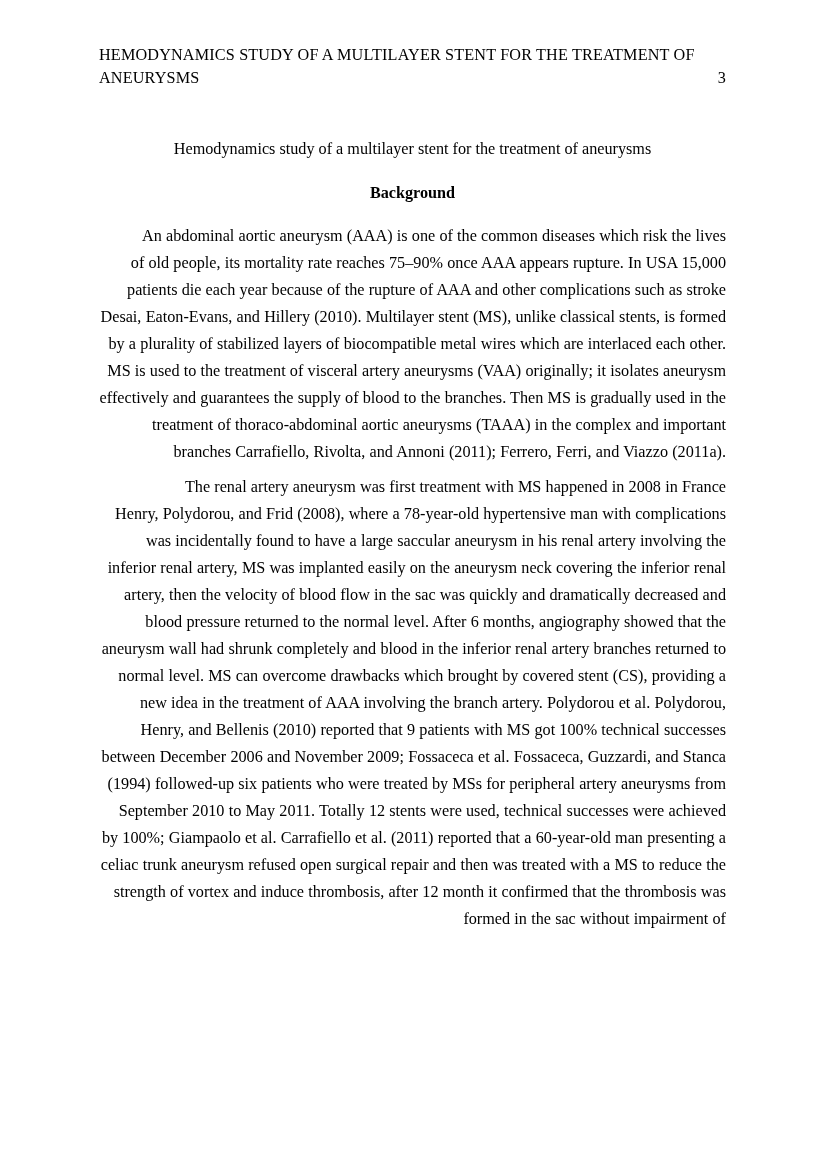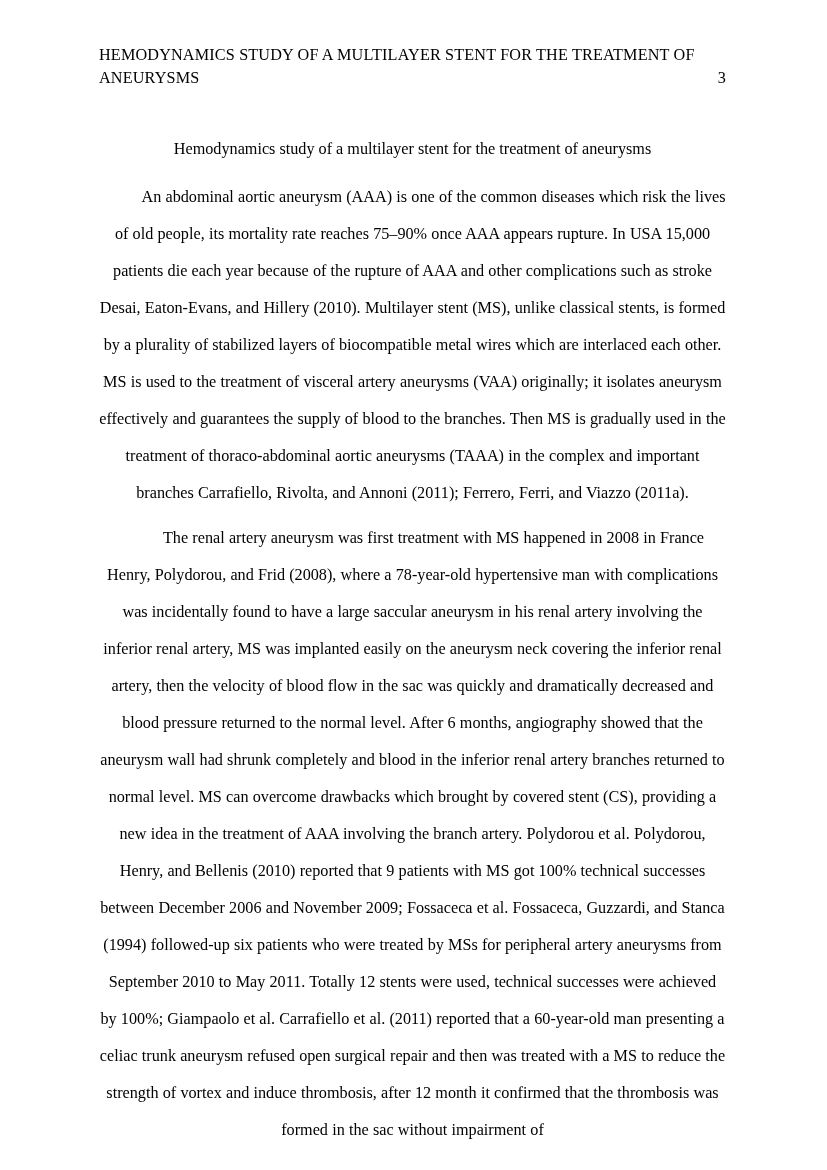--- a/index.html
+++ b/index.html
@@ -71,22 +71,22 @@
     line-height: 20px;
   }
 
   
   .body-block {
     margin-top: 20px;
   }
   p.para {
     margin: 0;
     font-size: 16.2px;
-    line-height: 37px;
-    text-align: center;
+    line-height: 27px;
+    text-align: right;
     text-indent: 42px;
     hyphens: none;
     word-spacing: 0.01em;
   }
   p.para + p.para {
     margin-top: 8px;
   }
 </style>
 </head>
 <body>
@@ -94,20 +94,21 @@
 <div class="page">
   <div class="content">
 
     <div class="running-head">
       <span class="running-head-text">HEMODYNAMICS STUDY OF A MULTILAYER STENT FOR THE TREATMENT OF ANEURYSMS</span>
       <span class="page-number">3</span>
     </div>
 
     <div class="doc-title">Hemodynamics study of a multilayer stent for the treatment of aneurysms</div>
 
+    <div class="section-heading">Background</div>
 
     <div class="body-block">
       <p class="para">An abdominal aortic aneurysm (AAA) is one of the common diseases which risk the lives of old people, its mortality rate reaches 75–90% once AAA appears rupture. In USA 15,000 patients die each year because of the rupture of AAA and other complications such as stroke Desai, Eaton-Evans, and Hillery (2010). Multilayer stent (MS), unlike classical stents, is formed by a plurality of stabilized layers of biocompatible metal wires which are interlaced each other. MS is used to the treatment of visceral artery aneurysms (VAA) originally; it isolates aneurysm effectively and guarantees the supply of blood to the branches. Then MS is gradually used in the treatment of thoraco-abdominal aortic aneurysms (TAAA) in the complex and important branches Carrafiello, Rivolta, and Annoni (2011); Ferrero, Ferri, and Viazzo (2011a).</p>
       <p class="para">The renal artery aneurysm was first treatment with MS happened in 2008 in France Henry, Polydorou, and Frid (2008), where a 78-year-old hypertensive man with complications was incidentally found to have a large saccular aneurysm in his renal artery involving the inferior renal artery, MS was implanted easily on the aneurysm neck covering the inferior renal artery, then the velocity of blood flow in the sac was quickly and dramatically decreased and blood pressure returned to the normal level. After 6 months, angiography showed that the aneurysm wall had shrunk completely and blood in the inferior renal artery branches returned to normal level. MS can overcome drawbacks which brought by covered stent (CS), providing a new idea in the treatment of AAA involving the branch artery. Polydorou et al. Polydorou, Henry, and Bellenis (2010) reported that 9 patients with MS got 100% technical successes between December 2006 and November 2009; Fossaceca et al. Fossaceca, Guzzardi, and Stanca (1994) followed-up six patients who were treated by MSs for peripheral artery aneurysms from September 2010 to May 2011. Totally 12 stents were used, technical successes were achieved by 100%; Giampaolo et al. Carrafiello et al. (2011) reported that a 60-year-old man presenting a celiac trunk aneurysm refused open surgical repair and then was treated with a MS to reduce the strength of vortex and induce thrombosis, after 12 month it confirmed that the thrombosis was formed in the sac without impairment of</p>
     </div>
 
   </div>
 </div>
 
 </body></html>

